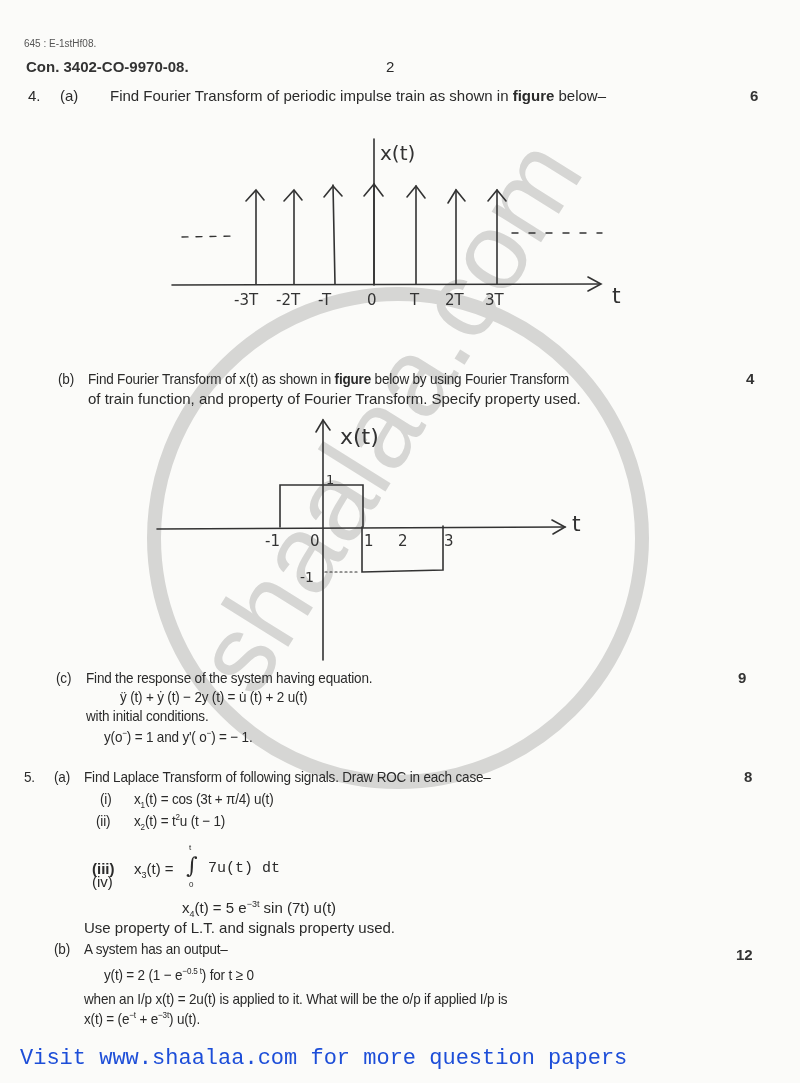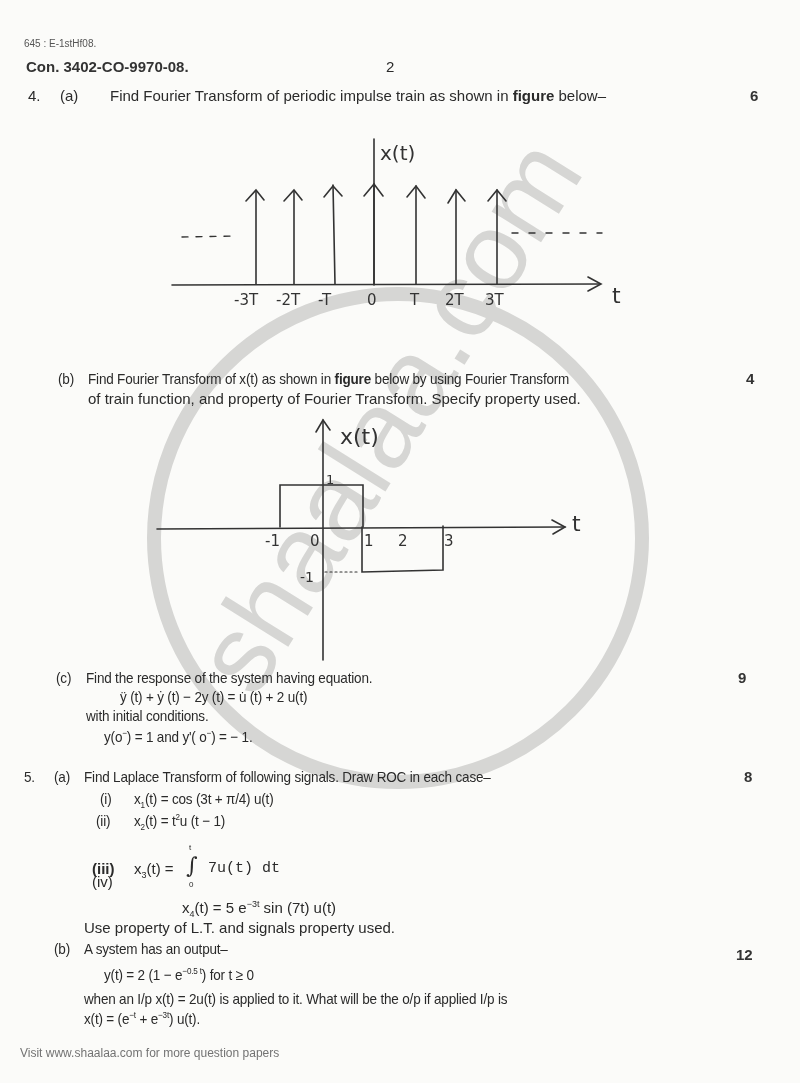--- a/index.html
+++ b/index.html
@@ -10,21 +10,21 @@
     color: #2a2a2a;
   }
   .abs { position: absolute; white-space: nowrap; }
   .t15 { font-size: 15px; }
   .narrow { font-family: "Liberation Sans", sans-serif; font-size: 15px; letter-spacing: -0.2px; transform-origin: left top; transform: scaleX(0.9); }
   .code-small { font-size: 10px; color: #555; }
   .header-code { font-size: 15px; font-weight: bold; color: #333; }
   .marks { font-size: 15px; font-weight: bold; color: #333; }
   b.fig { font-weight: bold; }
   sup, sub { font-size: 9px; line-height: 0; }
-  .footer { font-size: 12px; color: #737373; }
+  .footer { font-size: 22px; color: #1d4ed8; font-family: Liberation Mono, monospace; }
   svg { position: absolute; left: 0; top: 0; }
   .hand { font-family: "DejaVu Sans", sans-serif; fill: #333; }
   .watermark { position: absolute; pointer-events: none; }
   .int-top { font-size: 8px; }
 </style>
 </head>
 <body>
 
 <svg class="watermark" width="800" height="1083" viewBox="0 0 800 1083">
   <circle cx="398" cy="538" r="244" fill="none" stroke="#d6d6d4" stroke-width="14"></circle>

